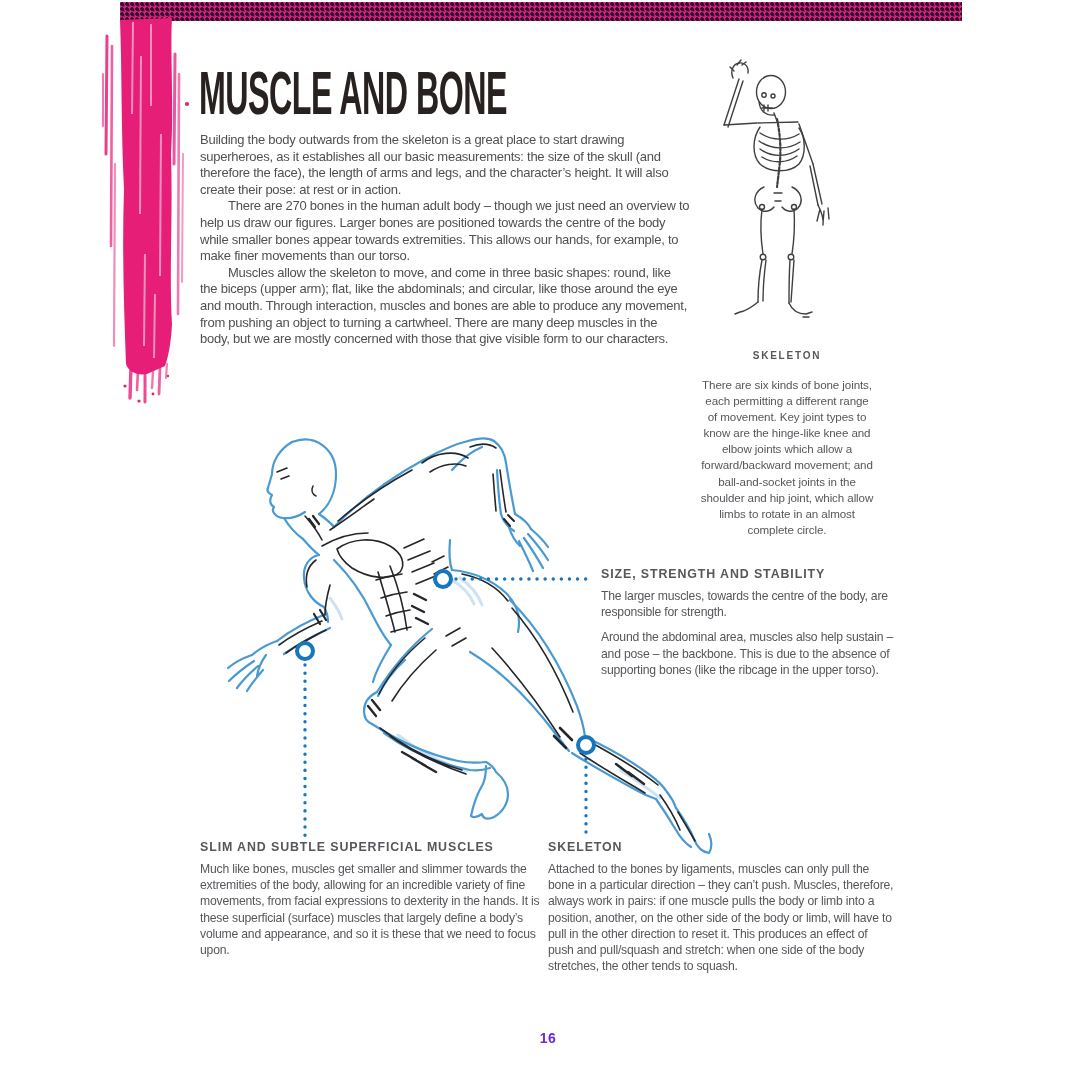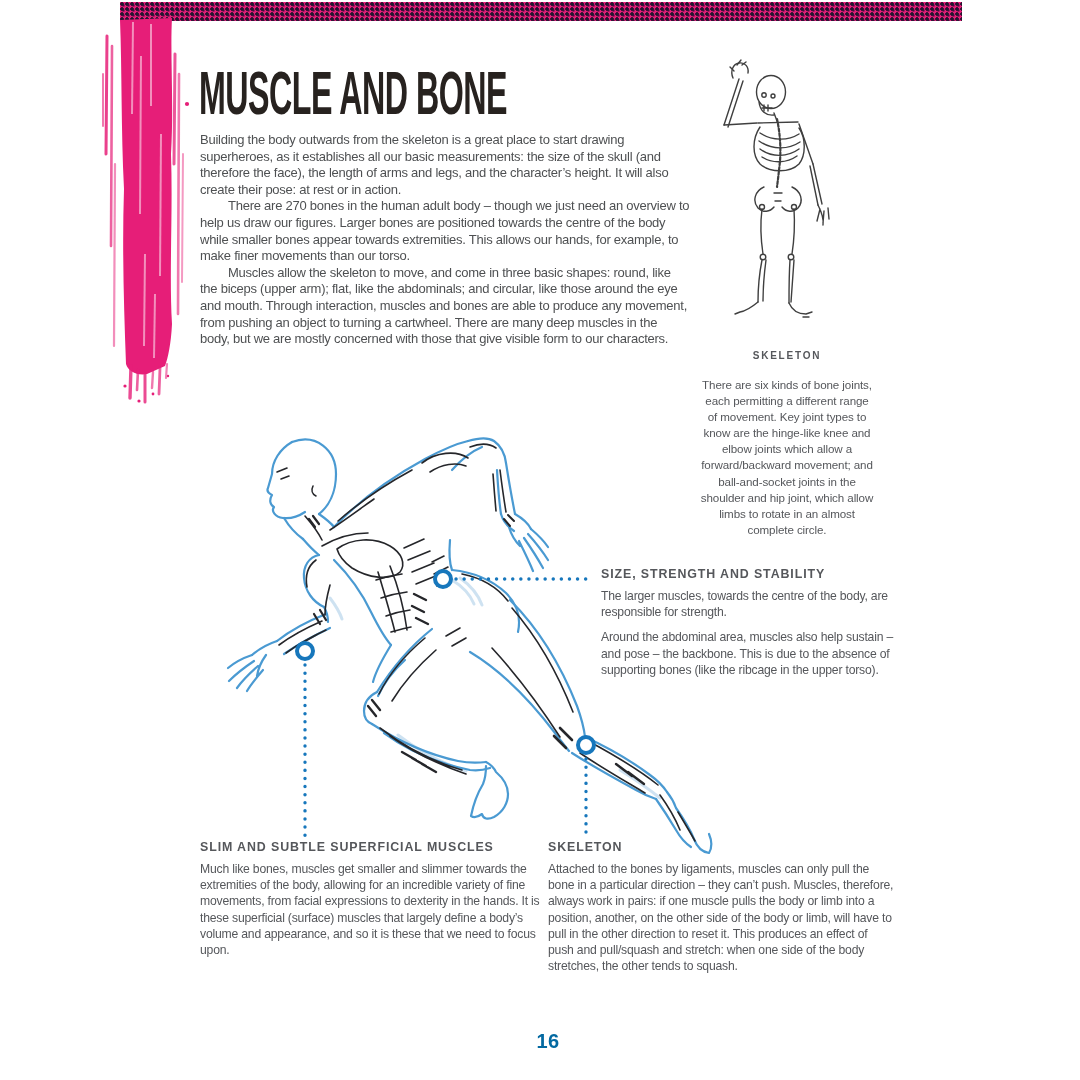--- a/index.html
+++ b/index.html
@@ -40,21 +40,21 @@
   .callout{position:absolute;color:#55575b;}
   .callout h3{
     margin:0 0 7px 0;font-size:12.4px;font-weight:bold;letter-spacing:.9px;color:#55575b;white-space:nowrap;
   }
   .callout p{margin:0 0 9px 0;font-size:12.2px;line-height:16.2px;letter-spacing:-.2px;}
   .co-size{left:601px;top:567px;width:296px;}
   .co-slim{left:200px;top:840px;width:350px;}
   .co-team{left:548px;top:840px;width:348px;}
   .page-number{
     position:absolute;left:16px;right:0;top:1030px;text-align:center;
-    font-size:20px;font-weight:bold;color:#0369a1;letter-spacing:.5px;
+    font-size:14px;font-weight:bold;color:#6d28d9;letter-spacing:.5px;
   }
 </style>
 </head>
 <body>
 
 <div class="page">
 
   <div class="halftone"></div>
 
   <svg class="brush-svg" width="104" height="392" viewBox="0 0 104 392">

